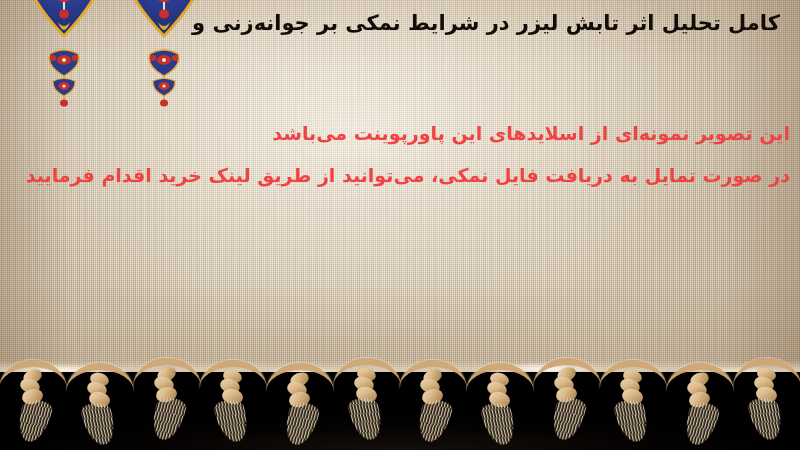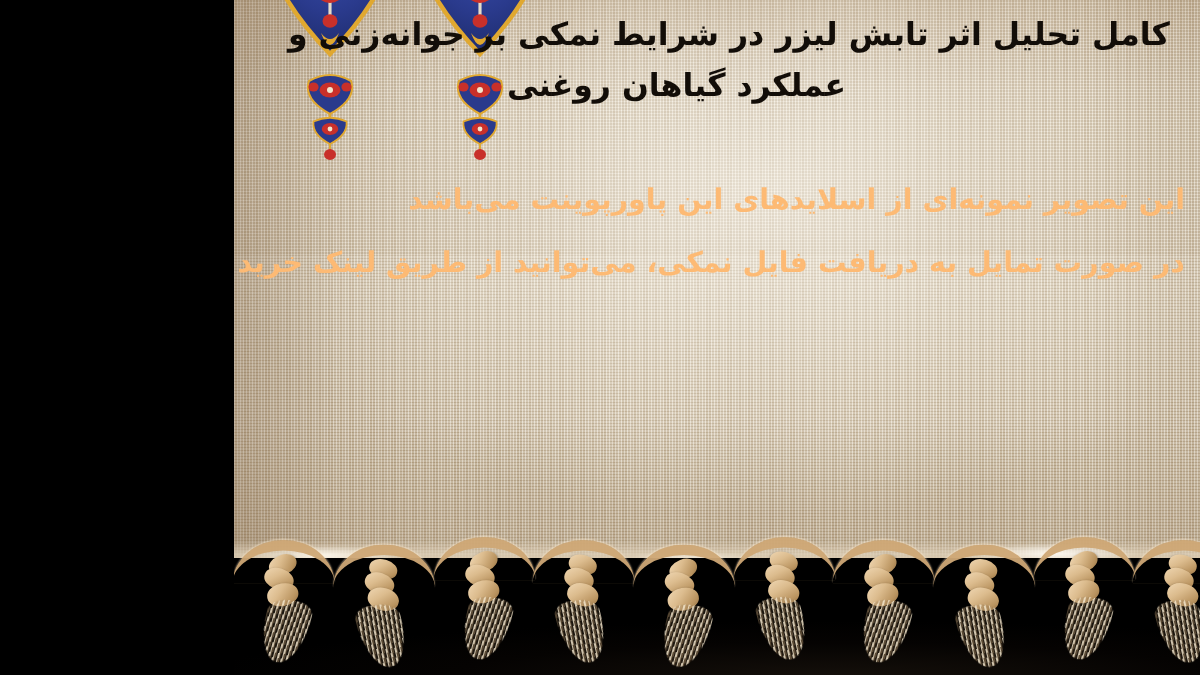--- a/index.html
+++ b/index.html
@@ -3,21 +3,21 @@
 <meta charset="utf-8">
 <style>
   html, body {
     margin: 0;
     padding: 0;
     background: #000;
   }
 
   #slide {
     position: relative;
-    width: 644px;
+    width: 800px;
     height: 450px;
     overflow: hidden;
     font-family: "DejaVu Sans", "Liberation Sans", sans-serif;
     background: #0a0705;
   }
 
   
   .carpet-field {
     position: absolute;
     left: 0; top: 0;
@@ -155,21 +155,21 @@
   }
   .title-block .tline { display: block; white-space: nowrap; }
   .title-block .tline.l2 { margin-right: 70px; }
 
   .body-block {
     position: absolute;
     right: 10px;
     top: 112px;
     width: 782px;
     direction: rtl;
-    color: #fdba74;
+    color: #ef4444;
     font-size: 19px;
     font-weight: bold;
     line-height: 42px;
   }
   .body-block .bline { display: block; white-space: nowrap; }
   .body-block .bline.b1 { padding-left: 0; }
   .body-block .bline.b2 { padding-left: 0; }
   .body-block .bline.b3 { padding-left: 0; }
 </style>
 </head>
@@ -307,21 +307,20 @@
         <ellipse cx="24" cy="38" rx="5.5" ry="4" fill="#c8302a"></ellipse>
         <circle cx="24" cy="38" r="1.6" fill="#f2e6cc"></circle>
         <path d="M24 48 L24 52" stroke="#e0a830" stroke-width="1.3"></path>
         <ellipse cx="24" cy="55" rx="4" ry="3.6" fill="#c8302a"></ellipse>
       </g>
     </svg>
   </div>
 
   <div class="title-block">
     <span class="tline l1">کامل تحلیل اثر تابش لیزر در شرایط نمکی بر جوانه‌زنی و</span>
-    <span class="tline l2">عملکرد گیاهان روغنی</span>
   </div>
 
   <div class="body-block">
     <span class="bline b1">این تصویر نمونه‌ای از اسلایدهای این پاورپوینت می‌باشد</span>
     <span class="bline b3">در صورت تمایل به دریافت فایل نمکی، می‌توانید از طریق لینک خرید اقدام فرمایید</span>
   </div>
 
   <div class="fringe-layer">
       <div class="tassel" style="left: 11.3333px; top: 0px;">
         <div class="cord"></div>

